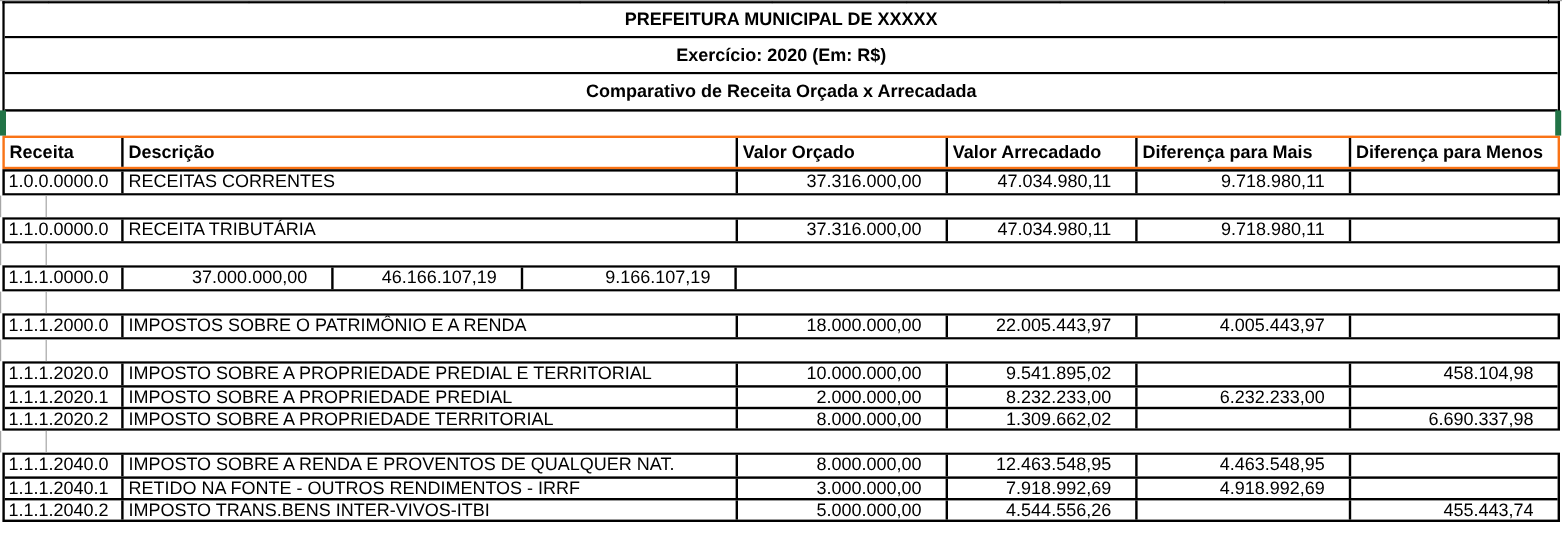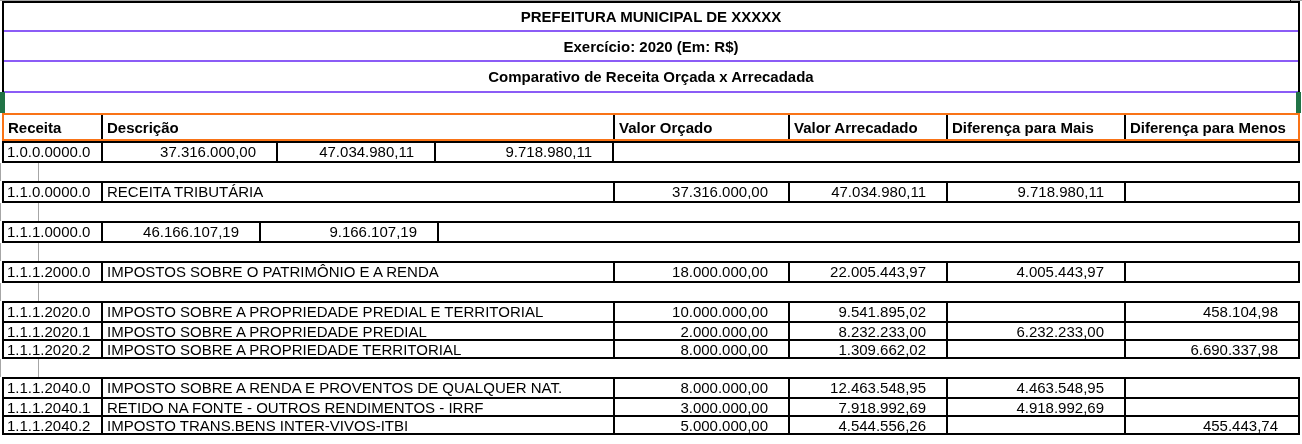--- a/index.html
+++ b/index.html
@@ -19,21 +19,21 @@
   .tick { position: absolute; top: 0; width: 1px; height: 6px; background: var(--grid, #a6a6a6); }
   .tick.dark { background: #000; height: 7px; }
 
   .report { position: absolute; top: 1px; left: 2px; width: 1298px; }
 
   
   .title-block { border: 2px solid #000; border-bottom: none; }
   .title-row {
     display: flex; align-items: center; justify-content: center;
     font-weight: bold; font-size: 15px;
-    border-bottom: 2px solid #8b5cf6;
+    border-bottom: 2px solid #000000;
     background: #fff;
   }
   .t1 { height: 29px; }
   .t2 { height: 30px; text-align: right; }
   .t3 { height: 31px; }
 
   
   .blank-row { height: 20px; position: relative; }
 
   
@@ -101,20 +101,21 @@
       <div class="cell c-vo">Valor Orçado</div>
       <div class="cell c-va">Valor Arrecadado</div>
       <div class="cell c-dm">Diferença para Mais</div>
       <div class="cell c-dmen">Diferença para Menos</div>
     </div>
 
     <div id="table-body">
         <div class="group">
   <div class="row">
     <div class="cell c-code">1.0.0.0000.0</div>
+    <div class="cell c-desc">RECEITAS CORRENTES</div>
     <div class="cell c-num c-vo">37.316.000,00</div>
     <div class="cell c-num c-va">47.034.980,11</div>
     <div class="cell c-num c-dm">9.718.980,11</div>
     <div class="cell c-num c-dmen"></div>
   </div>
 </div>
         <div class="gap"></div>
         <div class="group">
   <div class="row">
     <div class="cell c-code">1.1.0.0000.0</div>
@@ -122,20 +123,21 @@
     <div class="cell c-num c-vo">37.316.000,00</div>
     <div class="cell c-num c-va">47.034.980,11</div>
     <div class="cell c-num c-dm">9.718.980,11</div>
     <div class="cell c-num c-dmen"></div>
   </div>
 </div>
         <div class="gap"></div>
         <div class="group">
   <div class="row">
     <div class="cell c-code">1.1.1.0000.0</div>
+    <div class="cell c-num c-vo">37.000.000,00</div>
     <div class="cell c-num c-va">46.166.107,19</div>
     <div class="cell c-num c-dm">9.166.107,19</div>
     <div class="cell c-num c-dmen"></div>
   </div>
 </div>
         <div class="gap"></div>
         <div class="group">
   <div class="row">
     <div class="cell c-code">1.1.1.2000.0</div>
     <div class="cell c-desc">IMPOSTOS SOBRE O PATRIMÔNIO E A RENDA</div>

